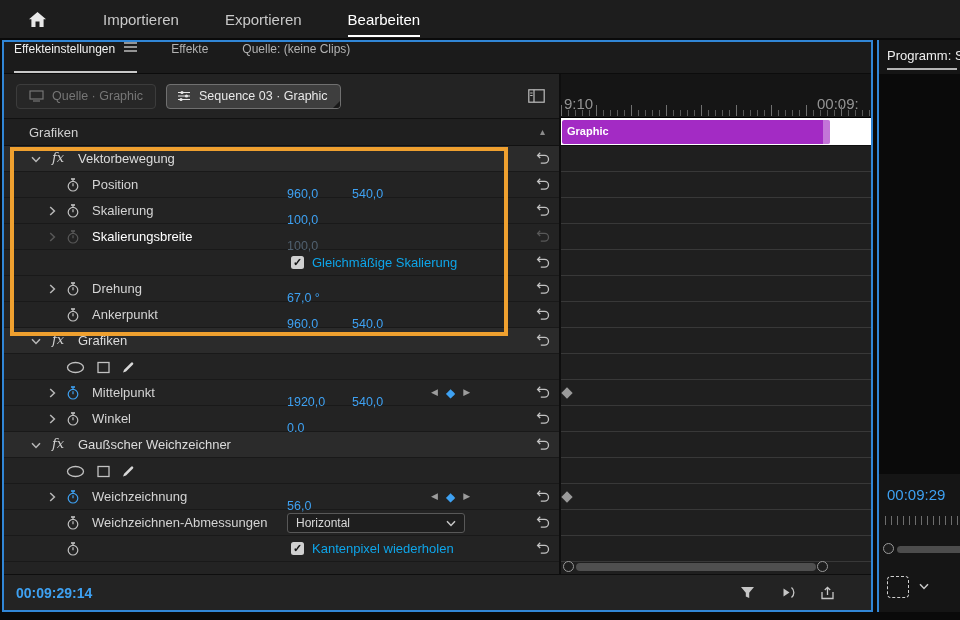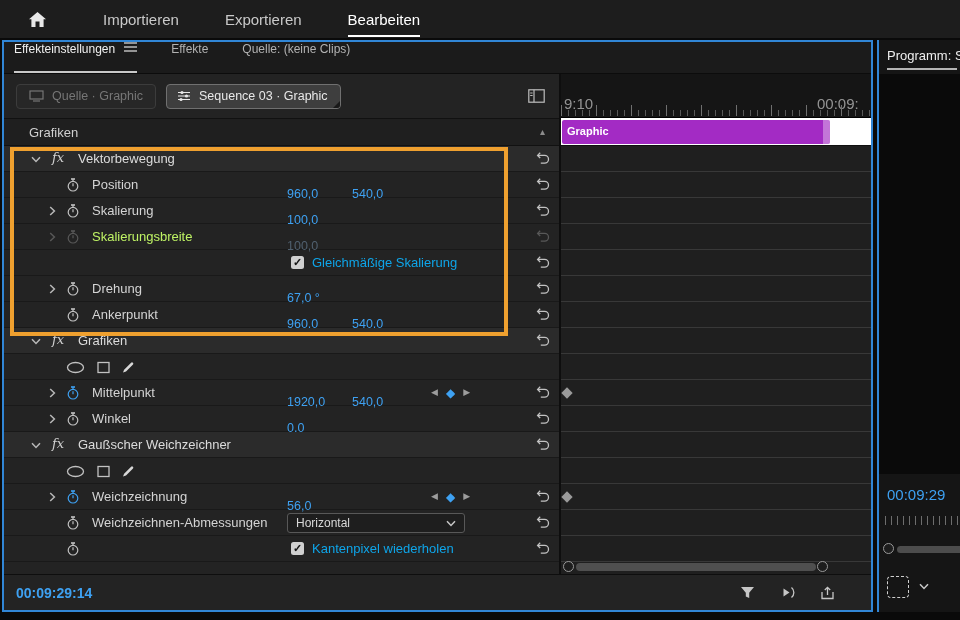--- a/index.html
+++ b/index.html
@@ -37,21 +37,21 @@
   .gname{position:absolute;left:74px;top:5px;font-size:13px;color:#dcdcdc}
   .sw{position:absolute;left:62px;top:6px;color:#c2c2c2;display:flex}
   .sw.on{color:var(--blue,#3ea1f2)}
   .plabel{position:absolute;left:88px;top:5px;font-size:13px;color:#d4d4d4;white-space:nowrap}
   .val{position:absolute;top:15px;font-size:12.5px;color:var(--blue,#3ea1f2);white-space:nowrap}
   .v1{left:283px}.v2{left:348px}
   .knav{position:absolute;left:427px;top:0;height:100%;display:flex;align-items:center;gap:8px}
   .karr{color:#9c9c9c;font-size:9px;line-height:1}
   .kdia{color:var(--blue,#3ea1f2);font-size:12px;line-height:1}
   .reset{position:absolute;left:532px;top:6px;color:#c2c2c2;display:flex}
-  .row.disabled .plabel{color:#bef264}
+  .row.disabled .plabel{color:#ffffff}
   .row.disabled .val{color:#50606f}
   .row.disabled .sw,.row.disabled .chevr,.row.disabled .reset{color:#585858}
   .cb{position:absolute;left:287px;top:6px;width:13px;height:13px;border-radius:2.5px;background:#d0d0d0;color:#141414;font-size:11px;font-weight:bold;line-height:13px;text-align:center}
   .cblabel{position:absolute;left:308px;top:5px;font-size:13px;font-weight:normal;color:#0ea5e9;white-space:nowrap}
   .t1{position:absolute;left:62px;top:7px;color:#c2c2c2;display:flex}
   .t2{position:absolute;left:93px;top:7px;color:#c2c2c2;display:flex}
   .t3{position:absolute;left:117px;top:6px;color:#d8d8d8;display:flex}
   .dd{position:absolute;left:283px;top:3px;width:178px;height:20px;background:#1e1e1e;border:1px solid #585858;border-radius:3px;box-sizing:border-box;display:flex;align-items:center;justify-content:space-between;padding:0 8px;color:#d8d8d8;font-size:12px}
   .ddchev{display:flex;color:#c6c6c6}
   .pbottom{position:absolute;left:0;right:0;bottom:0;height:36px;background:#232323;border-top:1px solid #0e0e0e;box-sizing:border-box;display:flex;align-items:center}

